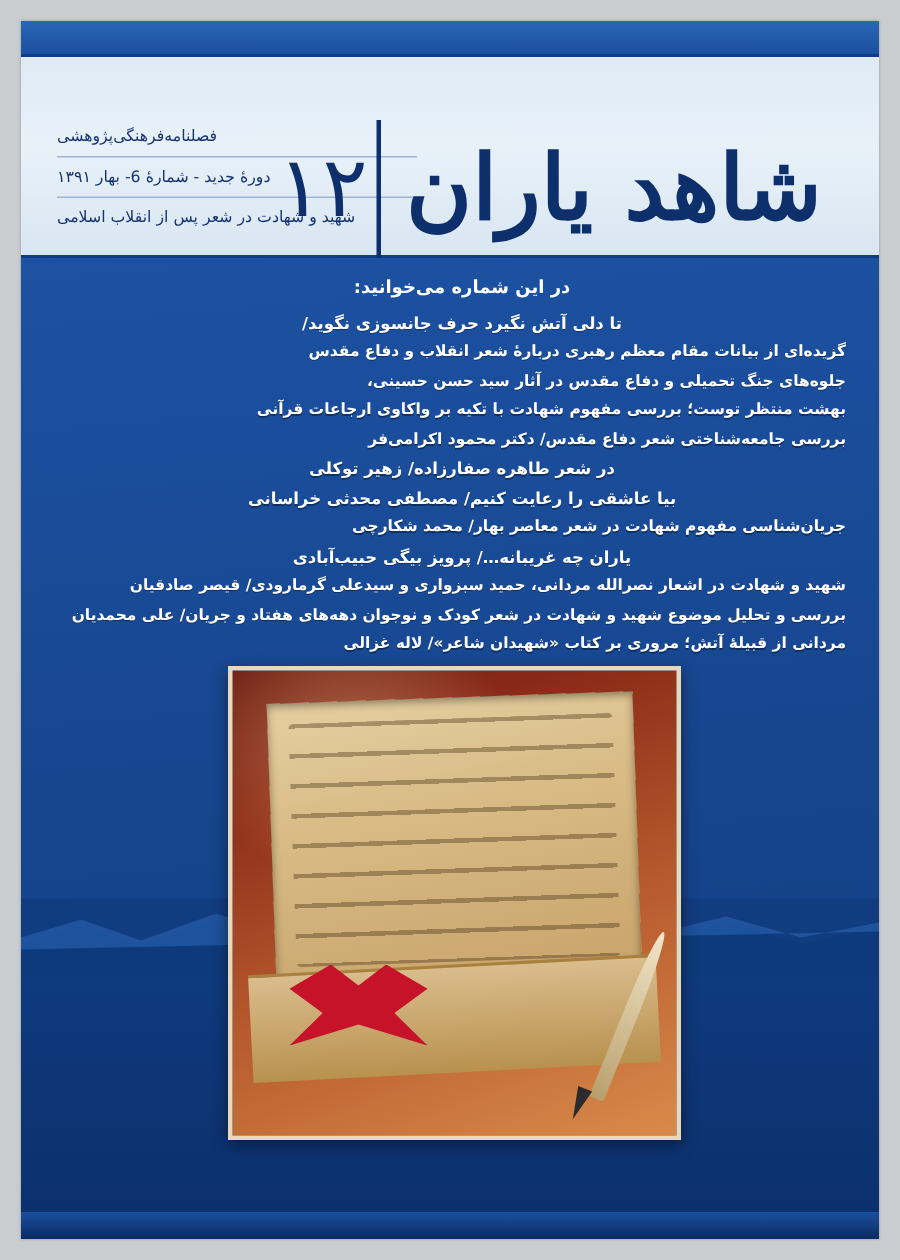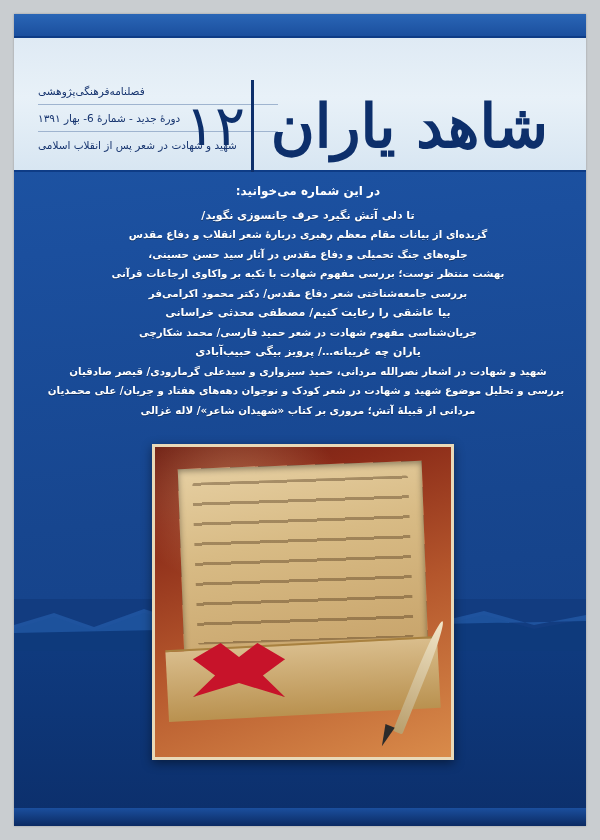--- a/index.html
+++ b/index.html
@@ -102,21 +102,21 @@
     font-weight:bold;
     font-size:12px;
     margin-bottom:4px;
     text-align:center;
   }
   .contents .item{
     white-space:nowrap;
     font-weight:bold;
     text-shadow:0 1px 0 rgba(0,0,0,.35);
   }
-  .contents .item.small{font-size:10.3px;}
+  .contents .item.small{font-size:10.3px;text-align:right;}
 
   
   .torn{
     position:absolute;
     left:0;top:585px;width:100%;height:52px;
     background:linear-gradient(180deg,#123c80 0%,#123c80 100%);
   }
   .torn svg{display:block;width:100%;height:52px;}
 
   
@@ -216,22 +216,23 @@
       <div class="masthead">شاهد یاران</div>
     </div>
 
     <div class="contents">
       <div class="lead">در این شماره می‌خوانید:</div>
       <div class="item">تا دلی آتش نگیرد حرف جانسوزی نگوید/</div>
       <div class="item small">گزیده‌ای از بیانات مقام معظم رهبری دربارهٔ شعر انقلاب و دفاع مقدس</div>
       <div class="item small">جلوه‌های جنگ تحمیلی و دفاع مقدس در آثار سید حسن حسینی،</div>
       <div class="item small">بهشت منتظر توست؛ بررسی مفهوم شهادت با تکیه بر واکاوی ارجاعات قرآنی</div>
       <div class="item small">بررسی جامعه‌شناختی شعر دفاع مقدس/ دکتر محمود اکرامی‌فر</div>
+      <div class="item">در شعر طاهره صفارزاده/ زهیر توکلی</div>
       <div class="item">بیا عاشقی را رعایت کنیم/ مصطفی محدثی خراسانی</div>
-      <div class="item small">جریان‌شناسی مفهوم شهادت در شعر حمید فارسی/ محمد شکارچی</div>
+      <div class="item small">جریان‌شناسی مفهوم شهادت در شعر معاصر بهار/ محمد شکارچی</div>
       <div class="item">یاران چه غریبانه…/ پرویز بیگی حبیب‌آبادی</div>
       <div class="item small">شهید و شهادت در اشعار نصرالله مردانی، حمید سبزواری و سیدعلی گرمارودی/ قیصر صادقیان</div>
       <div class="item small">بررسی و تحلیل موضوع شهید و شهادت در شعر کودک و نوجوان دهه‌های هفتاد و جریان/ علی محمدیان</div>
       <div class="item small">مردانی از قبیلهٔ آتش؛ مروری بر کتاب «شهیدان شاعر»/ لاله غزالی</div>
     </div>
 
     <div class="bottom-field"></div>
 
     <div class="torn">
       <svg viewBox="0 0 572 52" preserveAspectRatio="none" aria-hidden="true">

